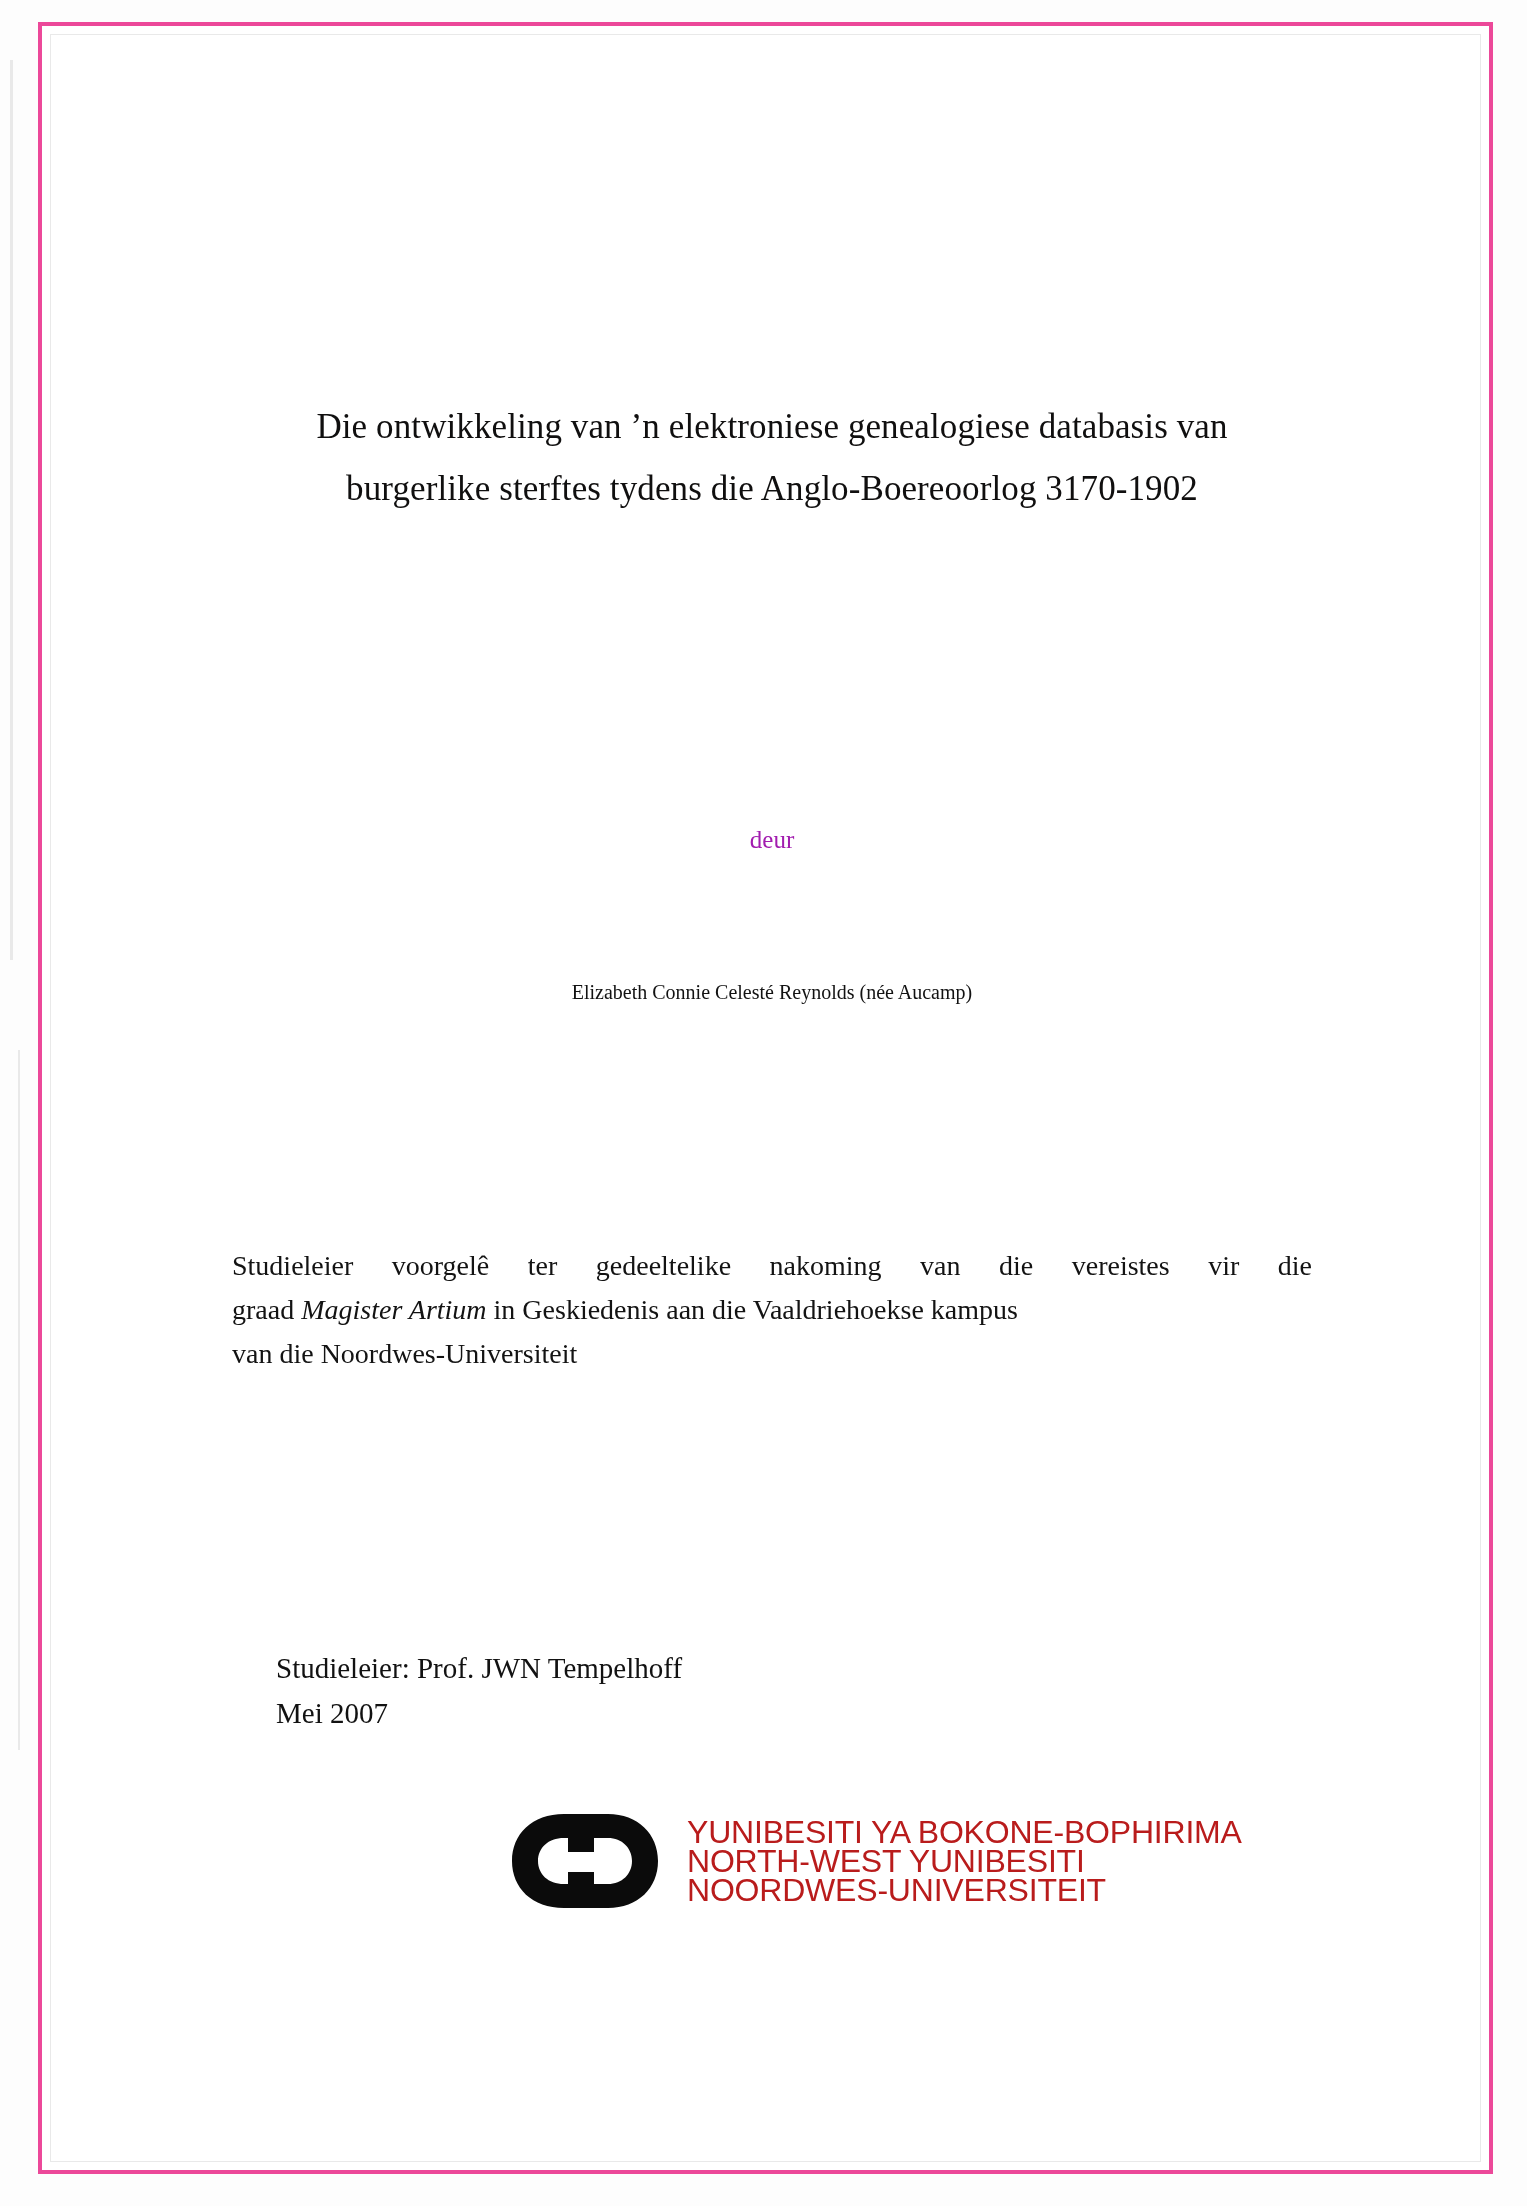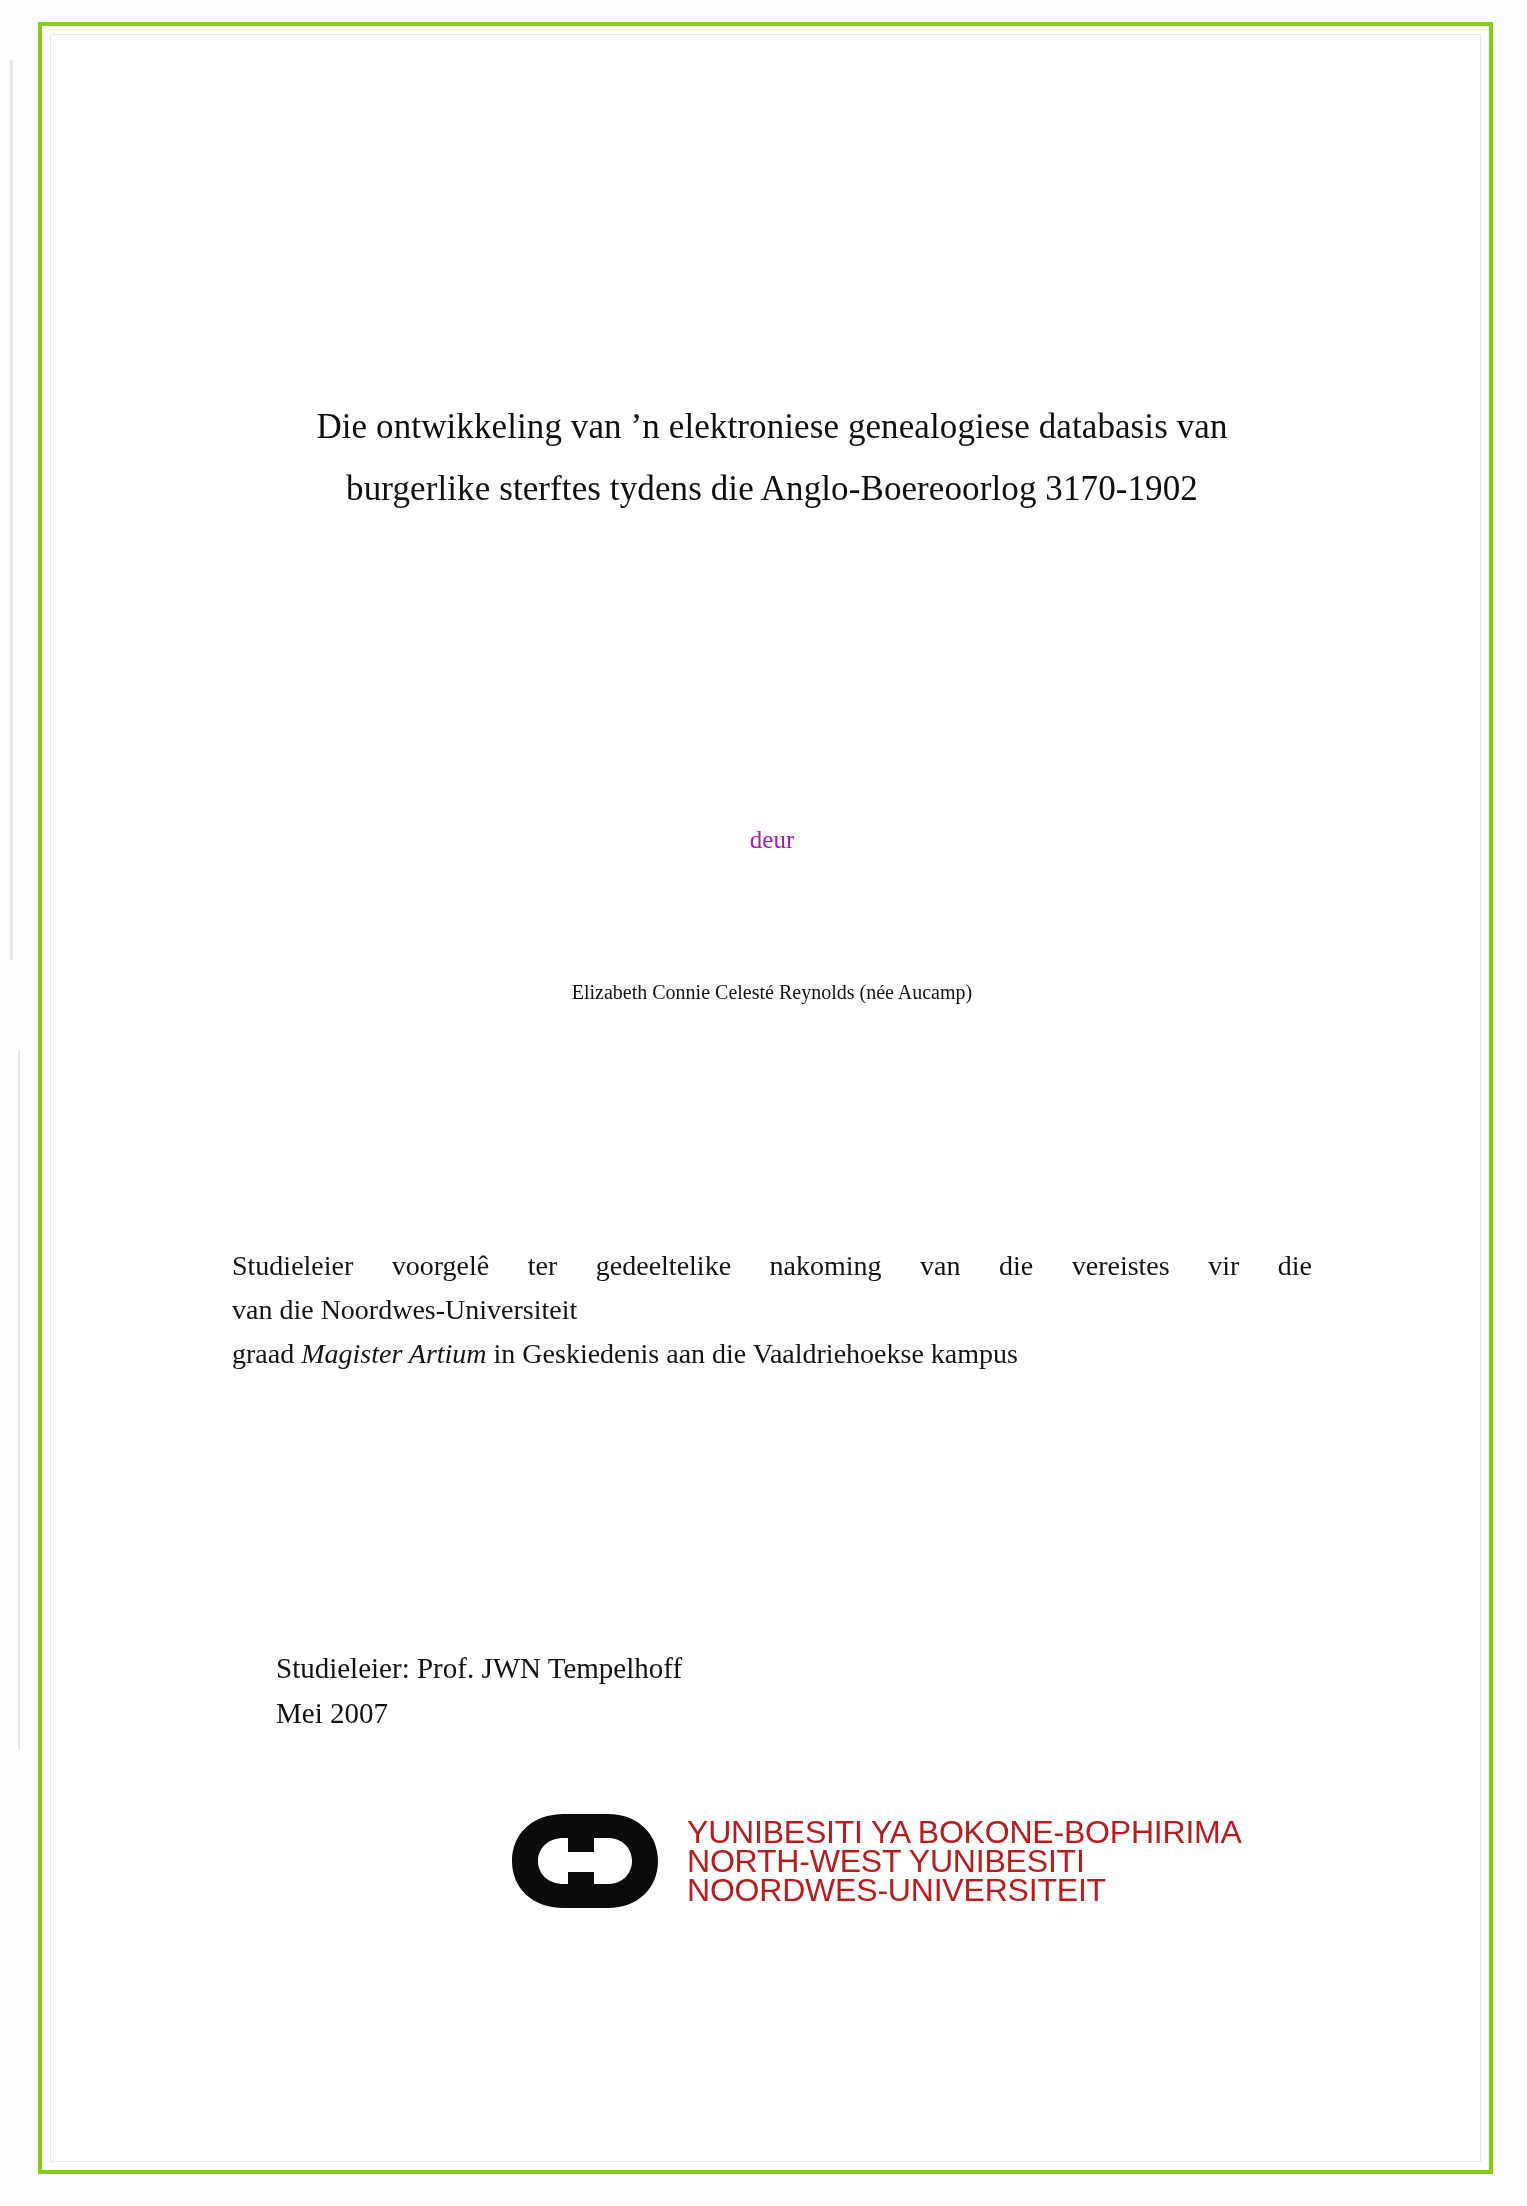--- a/index.html
+++ b/index.html
@@ -26,21 +26,21 @@
     background: #fdfdfd;
   }
 
   
   .page-frame {
     position: absolute;
     left: 38px;
     top: 22px;
     width: 1455px;
     height: 2152px;
-    border: 4px solid #84cc16;
+    border: 4px solid #ec4899;
     box-sizing: border-box;
     background: #ffffff;
   }
   .page-frame-inner {
     position: absolute;
     left: 8px;
     top: 8px;
     right: 8px;
     bottom: 8px;
     border: 1px solid #e9e9e9;
@@ -179,22 +179,22 @@
         <div class="title-line">Die ontwikkeling van ’n elektroniese genealogiese databasis van</div>
         <div class="title-line">burgerlike sterftes tydens die Anglo-Boereoorlog 3170-1902</div>
       </div>
 
       <div class="byline-label">deur</div>
 
       <div class="author">Elizabeth Connie Celesté Reynolds (née Aucamp)</div>
 
       <div class="statement">
         <p class="justified">Studieleier voorgelê ter gedeeltelike nakoming van die vereistes vir die</p>
+        <p><span>graad </span><span class="italic">Magister Artium</span><span> in Geskiedenis aan die Vaaldriehoekse kampus</span></p>
         <p>van die Noordwes-Universiteit</p>
-        <p><span>graad </span><span class="italic">Magister Artium</span><span> in Geskiedenis aan die Vaaldriehoekse kampus</span></p>
       </div>
 
       <div class="footer-block">
         <div>Studieleier: Prof. JWN Tempelhoff</div>
         <div>Mei 2007</div>
       </div>
 
       <div class="logo-wrap">
         <div class="logo-mark">
           <svg width="175" height="110" viewBox="0 0 175 110" xmlns="http://www.w3.org/2000/svg" aria-hidden="true">

